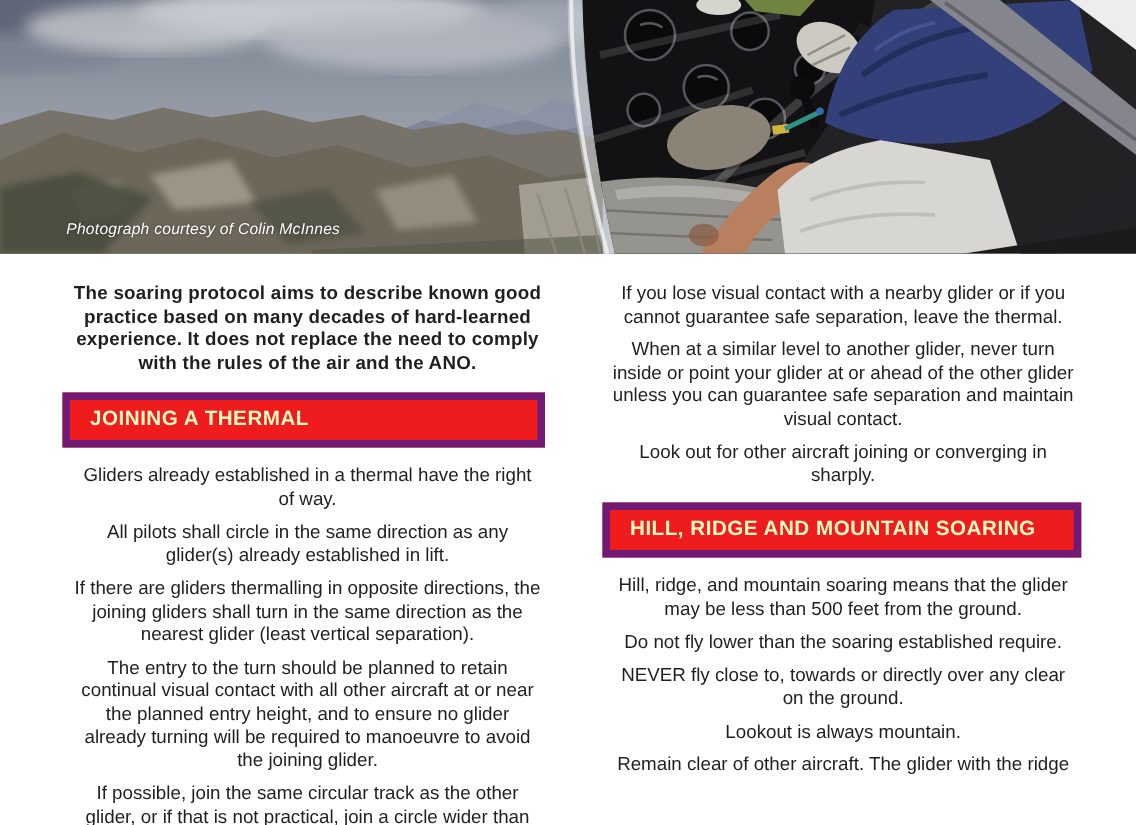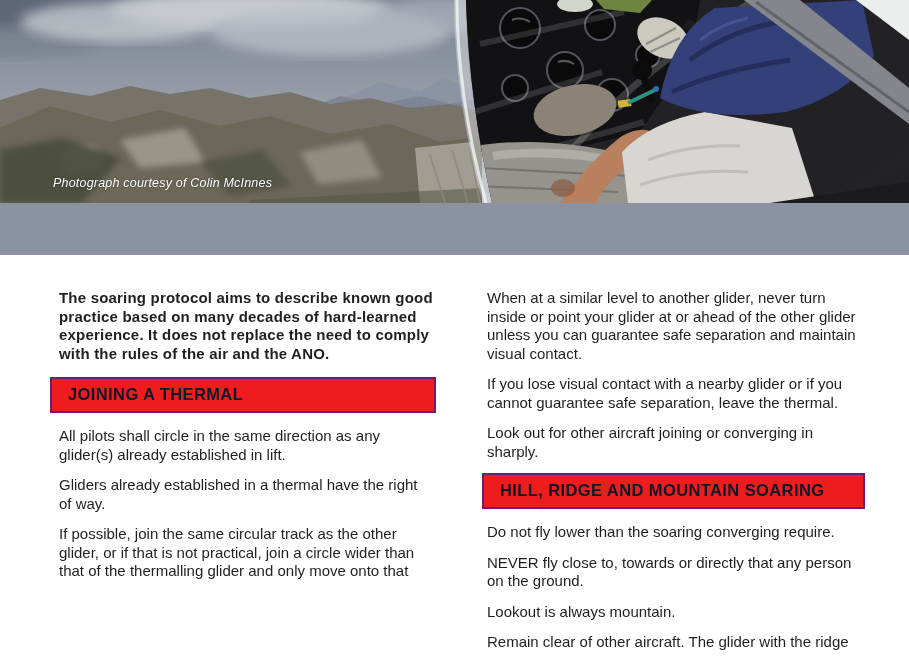--- a/index.html
+++ b/index.html
@@ -2,37 +2,37 @@
 <html><head>
 <meta charset="utf-8">
 <style>
   html,body{margin:0;padding:0;}
   body{
     width:909px;height:660px;overflow:hidden;background:#ffffff;
     font-family:"Liberation Sans","DejaVu Sans",sans-serif;
     color:#1f1f1f;
   }
   
-  .photo{position:relative;width:909px;height:255px;overflow:hidden;background:#8b93a3;}
+  .photo{position:relative;width:909px;height:203px;overflow:hidden;background:#8b93a3;}
   .photo svg{position:absolute;top:0;left:0;display:block;}
   .photo-caption{
     position:absolute;left:53px;top:176px;
     color:#ffffff;font-style:italic;font-size:12.5px;letter-spacing:.2px;
     text-shadow:0 0 2px rgba(0,0,0,.45);
   }
   
   .content{display:flex;padding:22px 0 0 50px;}
   .col-left{width:386px;margin-right:46px;}
   .col-right{width:383px;}
-  p{margin:12px 0 8px 0;font-size:15px;line-height:18.5px;}
+  p{margin:1px 0 8px 0;font-size:15px;line-height:18.5px;text-align:center;}
   .col-left p{margin-left:9px;width:374px;}
   .col-right p{margin-left:5px;width:375px;}
   .intro{font-weight:bold;letter-spacing:.2px;}
   .banner{
-    background:#ee1c1c;border:2px solid #701a75;color:#0f172a;
+    background:#ee1c1c;border:6px solid #701a75;color:#fef9c3;
     font-weight:bold;font-size:16.5px;letter-spacing:.4px;
     padding:6px 4px 7px 16px;margin:14px 0 14px 0;
   }
   .col-right .banner{margin-top:12px;}
 </style>
 </head>
 <body>
 
 <div class="photo">
   <svg width="909" height="203" viewBox="0 0 909 203" aria-hidden="true">
@@ -147,29 +147,32 @@
     </g>
   </svg>
   <div class="photo-caption">Photograph courtesy of Colin McInnes</div>
 </div>
 
 <div class="content">
 
   <div class="col-left">
     <p class="intro">The soaring protocol aims to describe known good practice based on many decades of hard-learned experience. It does not replace the need to comply with the rules of the air and the ANO.</p>
     <div class="banner">JOINING A THERMAL</div>
+    <p>Gliders already established in a thermal have the right of way.</p>
     <p>All pilots shall circle in the same direction as any glider(s) already established in lift.</p>
-    <p>Gliders already established in a thermal have the right of way.</p>
+    <p>If there are gliders thermalling in opposite directions, the joining gliders shall turn in the same direction as the nearest glider (least vertical separation).</p>
+    <p>The entry to the turn should be planned to retain continual visual contact with all other aircraft at or near the planned entry height, and to ensure no glider already turning will be required to manoeuvre to avoid the joining glider.</p>
     <p>If possible, join the same circular track as the other glider, or if that is not practical, join a circle wider than that of the thermalling glider and only move onto that</p>
   </div>
 
   <div class="col-right">
+    <p>If you lose visual contact with a nearby glider or if you cannot guarantee safe separation, leave the thermal.</p>
     <p>When at a similar level to another glider, never turn inside or point your glider at or ahead of the other glider unless you can guarantee safe separation and maintain visual contact.</p>
-    <p>If you lose visual contact with a nearby glider or if you cannot guarantee safe separation, leave the thermal.</p>
     <p>Look out for other aircraft joining or converging in sharply.</p>
     <div class="banner">HILL, RIDGE AND MOUNTAIN SOARING</div>
-    <p>Do not fly lower than the soaring converging require.</p>
-    <p>NEVER fly close to, towards or directly that any person on the ground.</p>
+    <p>Hill, ridge, and mountain soaring means that the glider may be less than 500 feet from the ground.</p>
+    <p>Do not fly lower than the soaring established require.</p>
+    <p>NEVER fly close to, towards or directly over any clear on the ground.</p>
     <p>Lookout is always mountain.</p>
     <p>Remain clear of other aircraft. The glider with the ridge</p>
   </div>
 
 </div>
 
 </body></html>

